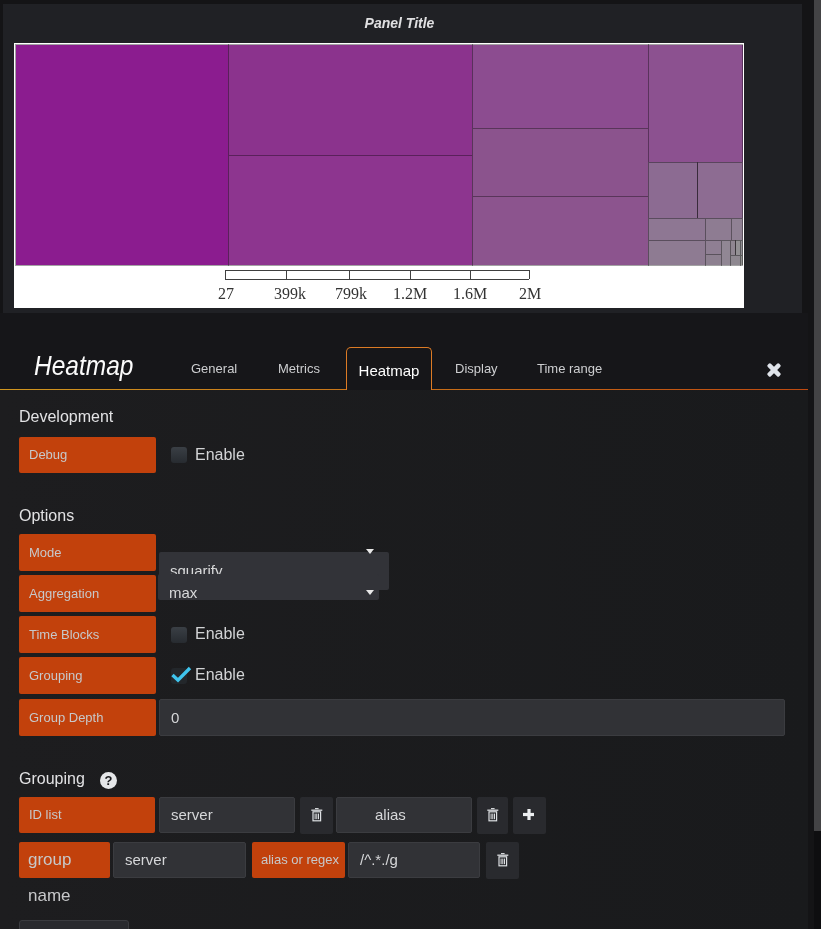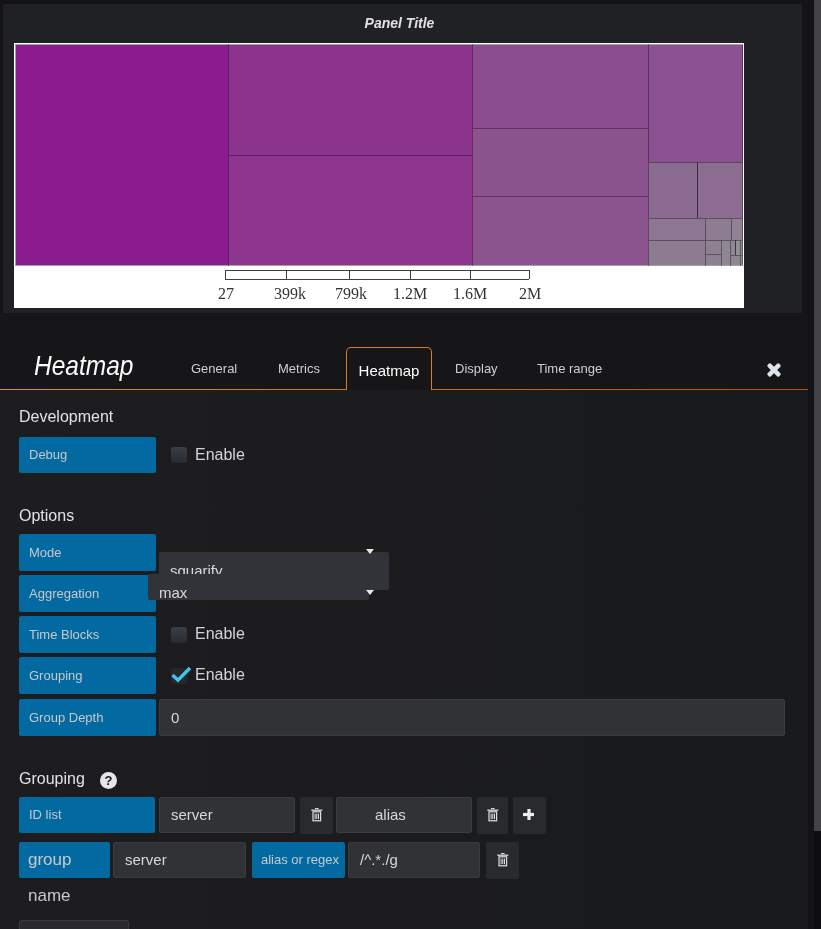--- a/index.html
+++ b/index.html
@@ -1,20 +1,20 @@
 <!DOCTYPE html>
 <html><head>
 <meta charset="utf-8">
 <style>
   html,body{margin:0;padding:0;}
   body{width:821px;height:929px;background:#141416;font-family:"Liberation Sans",sans-serif;position:relative;overflow:hidden;}
   .abs{position:absolute;}
   .panel{left:3px;top:4px;width:799px;height:309px;background:#202125;}
   .ptitle{left:0;top:15px;width:799px;text-align:center;color:#e0e0e2;font-size:14px;font-weight:700;font-style:italic;}
-  .lblbox{background:#0369a1;border-radius:2px;color:#c7c8ca;font-size:13px;line-height:36px;padding-left:10px;box-sizing:border-box;}
+  .lblbox{background:#c2410c;border-radius:2px;color:#c7c8ca;font-size:13px;line-height:36px;padding-left:10px;box-sizing:border-box;}
   .inp{background:#313236;border:1px solid #3b3c40;border-radius:2px;color:#d6d7d9;font-size:15px;line-height:33px;padding-left:11px;box-sizing:border-box;}
   .sel{background:#323338;border-radius:2px;color:#d8d9da;font-size:15px;line-height:38px;padding-left:11px;box-sizing:border-box;}
   .btn{background:#292a2e;border-radius:2px;}
   .hdg{color:#e2e2e4;font-size:16px;}
   .enable{color:#d3d4d6;font-size:16px;line-height:36px;}
   .cb{background:linear-gradient(#3a3f45,#272b30);border-radius:3px;width:16px;height:16px;}
   .tab{color:#cdced0;font-size:13px;}
 </style>
 </head>
 <body>
@@ -82,21 +82,21 @@
   <div class="abs cb" style="left:171px;top:447px;"></div>
   <div class="abs enable" style="left:195px;top:437px;">Enable</div>
 
   <div class="abs hdg" style="left:19px;top:507px;">Options</div>
 
   <div class="abs lblbox" style="left:19px;top:534px;width:137px;height:37px;line-height:37px;">Mode</div>
   <div class="abs sel" style="left:159px;top:552px;width:230px;height:38px;">squarify</div>
   <div class="abs" style="left:366px;top:549px;width:0;height:0;border-left:4px solid transparent;border-right:4px solid transparent;border-top:5px solid #e8e8e8;"></div>
 
   <div class="abs lblbox" style="left:19px;top:575px;width:137px;height:37px;line-height:37px;">Aggregation</div>
-  <div class="abs sel" style="left:148px;top:574px;width:221px;height:26px;">max</div>
+  <div class="abs sel" style="left:158px;top:574px;width:221px;height:26px;">max</div>
   <div class="abs" style="left:366px;top:590px;width:0;height:0;border-left:4px solid transparent;border-right:4px solid transparent;border-top:5px solid #e8e8e8;"></div>
 
   <div class="abs lblbox" style="left:19px;top:616px;width:137px;height:37px;line-height:37px;">Time Blocks</div>
   <div class="abs cb" style="left:171px;top:627px;"></div>
   <div class="abs enable" style="left:195px;top:616px;">Enable</div>
 
   <div class="abs lblbox" style="left:19px;top:657px;width:137px;height:37px;line-height:37px;">Grouping</div>
   <div class="abs" style="left:171px;top:667.5px;width:16px;height:16px;background:#23272b;border-radius:3px;"></div>
   <svg class="abs" width="22" height="18" style="left:170px;top:665px;" xmlns="http://www.w3.org/2000/svg">
     <polyline points="2.5,10 8,15.2 20,3" fill="none" stroke="#3fc4ed" stroke-width="3.4"></polyline>

